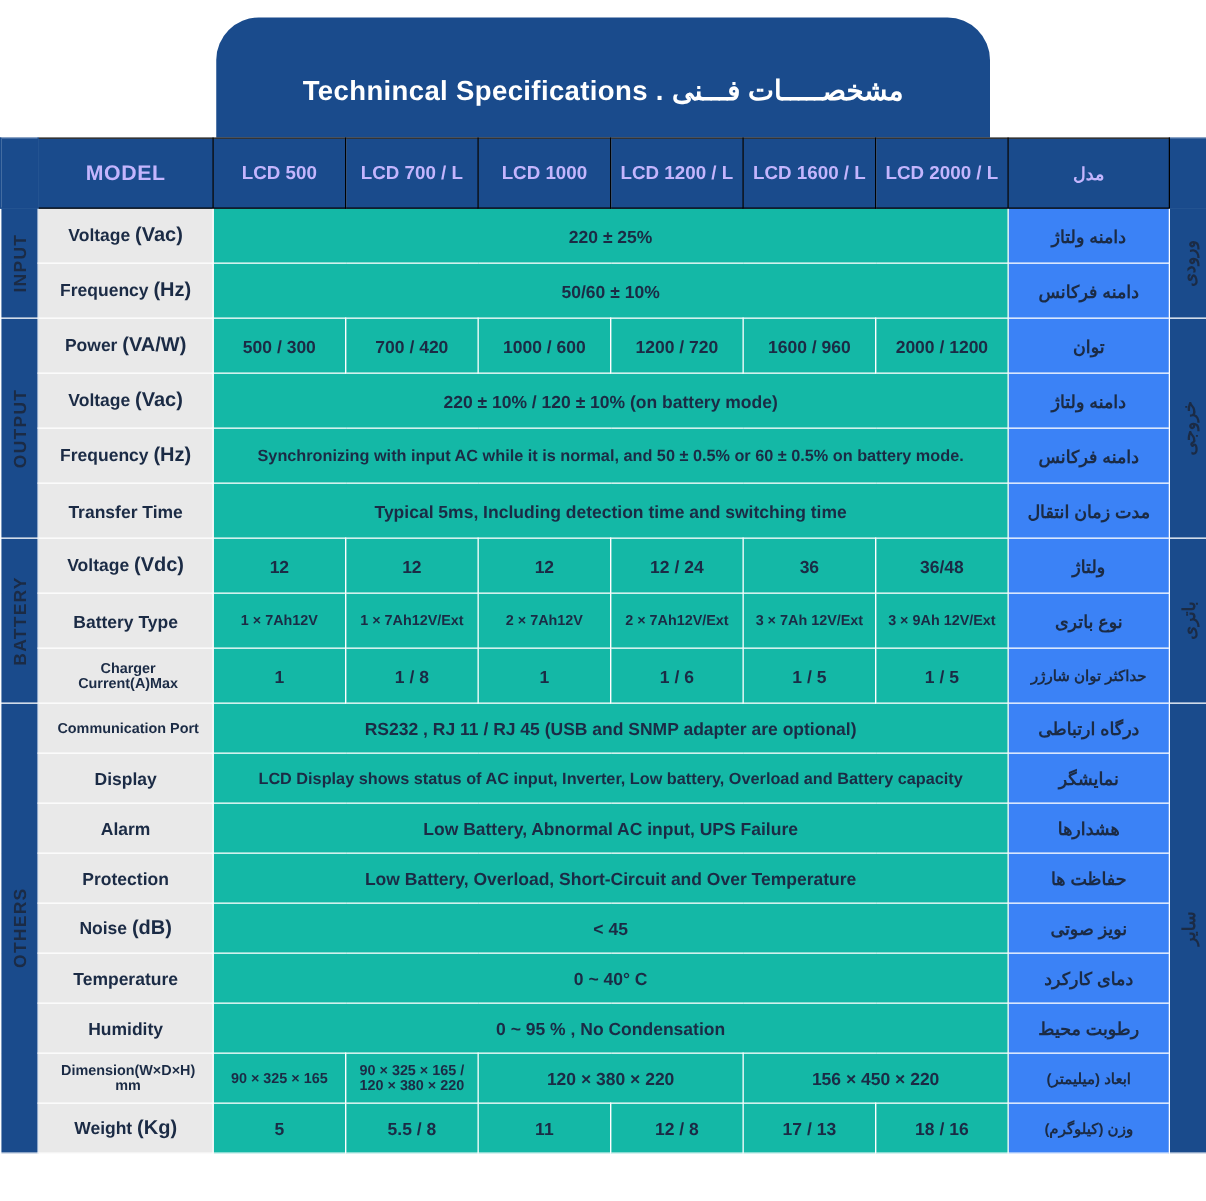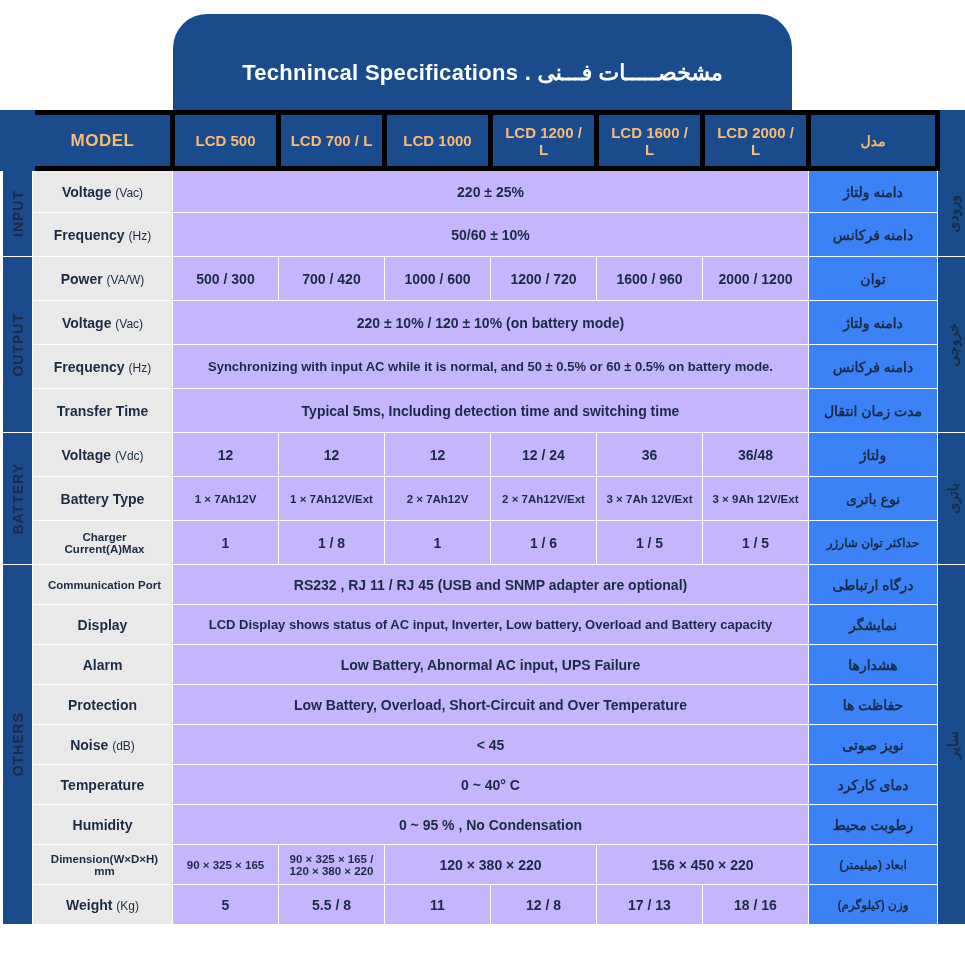--- a/index.html
+++ b/index.html
@@ -64,43 +64,43 @@
   col.c-m3     { width: 106px; }
   col.c-m4     { width: 106px; }
   col.c-m5     { width: 106px; }
   col.c-m6     { width: 106px; }
   col.c-fa     { width: 129px; }
   col.c-side2  { width: 30px; }
 
   
   tr.hdr td {
     background: #1a4b8c;
-    color: #fdba74;
+    color: #c4b5fd;
     font-weight: bold;
     font-size: 15px;
     height: 56px;
-    border: 5px solid #000000;
+    border: 1px solid #000000;
   }
   tr.hdr td.model-cell { font-size: 17px; letter-spacing: .5px; }
   tr.hdr td.fa-cell { font-size: 14px; }
   tr.hdr td.blank-side { background: #1a4b8c; border-color: #1a4b8c; }
 
   
   td.lbl {
     background: #e9e9e9;
     text-align: left;
     padding-left: 14px;
     font-size: 15px;
     font-weight: 600;
     color: #1b2b45;
   }
-  td.lbl .unit { font-weight: normal; font-size: 12px; }
+  td.lbl .unit { font-weight: bold; font-size: 16px; }
   td.lbl.small { font-size: 11.5px; font-weight: 600; padding-left: 10px; }
   td.val {
-    background: #c4b5fd;
+    background: #14b8a6;
     font-size: 14px;
     font-weight: 600;
   }
   td.val.tiny { font-size: 11.5px; font-weight: 600; }
   td.val.sml { font-size: 13px; font-weight: 600; }
   td.fa {
     background: #3b82f6;
     font-size: 14px;
     direction: rtl;
     color: #1b2b45;

